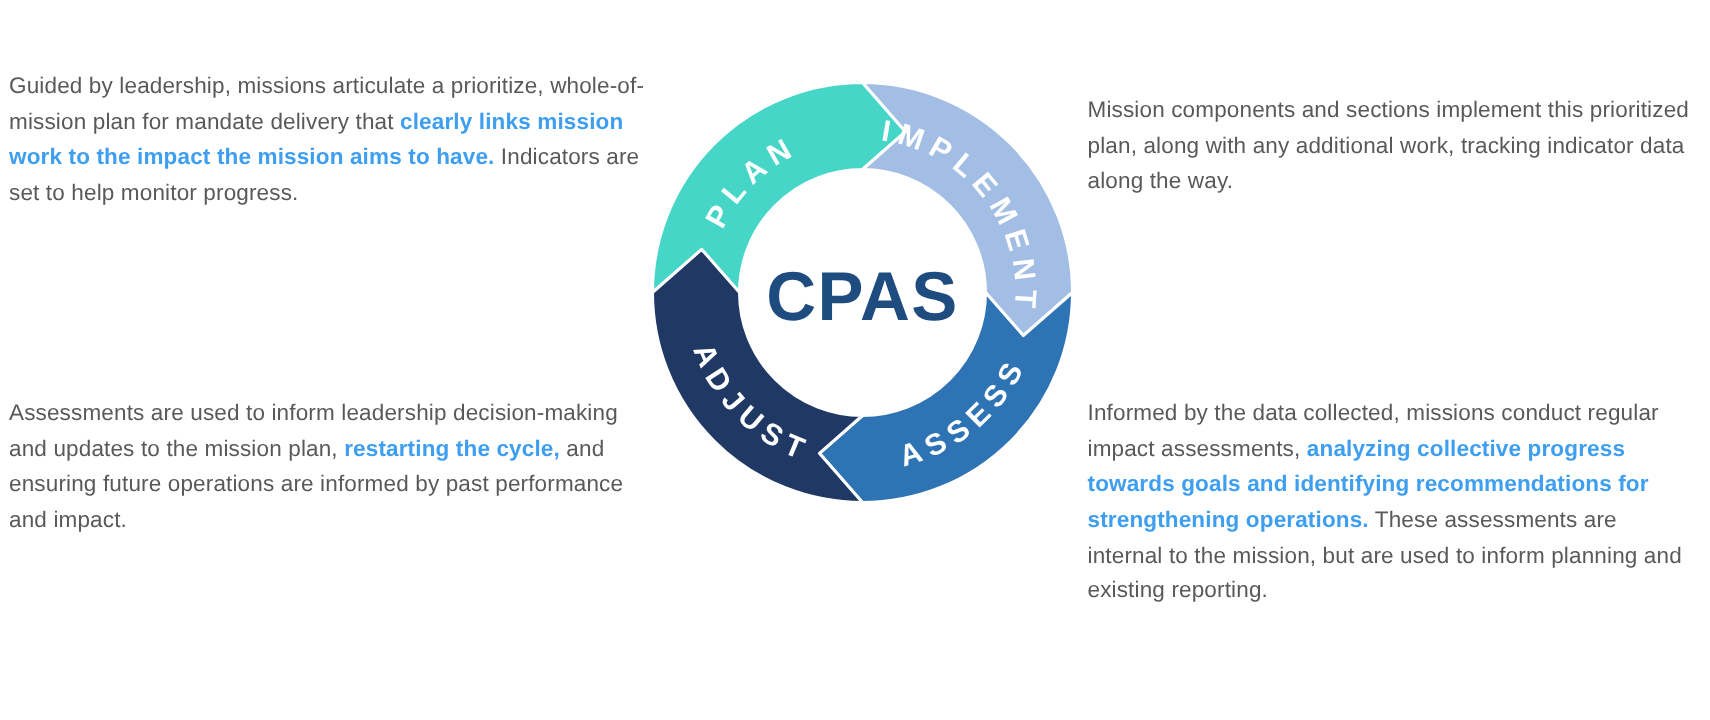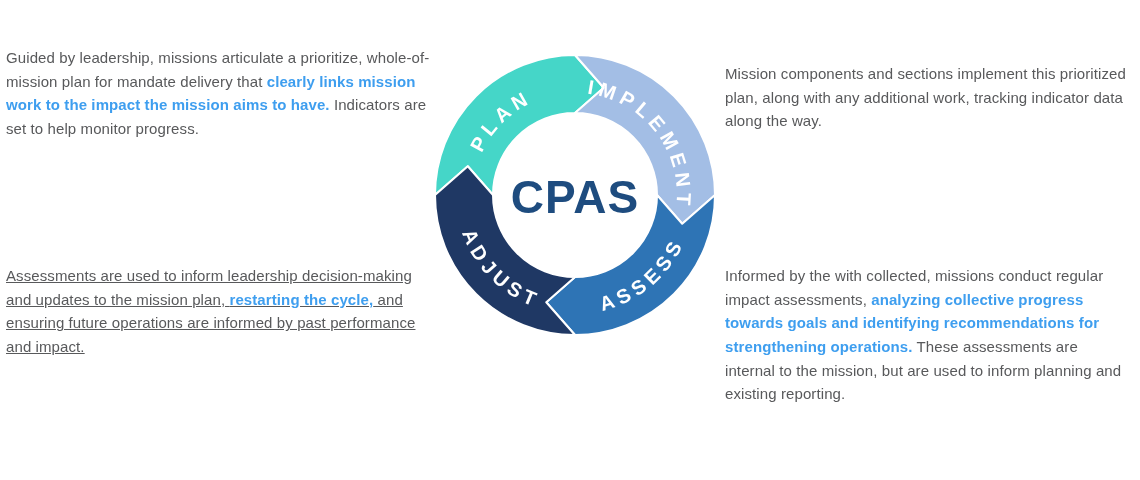--- a/index.html
+++ b/index.html
@@ -17,21 +17,21 @@
     line-height: 1.58;
     color: var(--body, #58595B);
     letter-spacing: 0.1px;
   }
   .para .hl {
     color: var(--hl, #3E9EEF);
     font-weight: bold;
   }
   .tl { left: 6px;   top: 46px;  width: 432px; }
   .tr { left: 725px; top: 46px;  width: 406px; margin-top: 16px; }
-  .bl { left: 6px;   top: 264px; width: 432px; text-decoration: underline; }
+  .bl { left: 6px;   top: 264px; width: 432px; }
   .br { left: 725px; top: 264px; width: 406px; }
   .cycle {
     position: absolute;
     left: 430px; top: 50px;
     width: 290px; height: 290px;
   }
   .seg-label {
     fill: #ffffff;
     font-weight: bold;
     font-size: 20px;
@@ -44,21 +44,21 @@
     letter-spacing: 1px;
     font-family: "Liberation Sans", sans-serif;
   }
 </style>
 </head>
 <body>
 
 <p class="para tl"><span>Guided by leadership, missions articulate a prioritize, whole-of-mission plan for mandate delivery that </span><span class="hl">clearly links mission work to the impact the mission aims to have.</span><span> Indicators are set to help monitor progress.</span></p>
 <p class="para tr"><span>Mission components and sections implement this prioritized plan, along with any additional work, tracking indicator data along the way.</span></p>
 <p class="para bl"><span>Assessments are used to inform leadership decision-making and updates to the mission plan, </span><span class="hl">restarting the cycle,</span><span> and ensuring future operations are informed by past performance and impact.</span></p>
-<p class="para br"><span>Informed by the with collected, missions conduct regular impact assessments, </span><span class="hl">analyzing collective progress towards goals and identifying recommendations for strengthening operations.</span><span> These assessments are internal to the mission, but are used to inform planning and existing reporting.</span></p>
+<p class="para br"><span>Informed by the data collected, missions conduct regular impact assessments, </span><span class="hl">analyzing collective progress towards goals and identifying recommendations for strengthening operations.</span><span> These assessments are internal to the mission, but are used to inform planning and existing reporting.</span></p>
 
 <svg id="cycle-svg" class="cycle" viewBox="-145 -145 290 290">
     <path d="M -140.00 0.00 A 140 140 0 0 1 -0.00 -140.00 L 28.73 -107.22 L -0.00 -82.00 A 82 82 0 0 0 -82.00 0.00 L -107.22 -28.73 Z" fill="#45D6C8" stroke="#ffffff" stroke-width="2" stroke-linejoin="round"></path>
     <path id="lp0" fill="none" d="M -101.94 -3.56 A 102 102 0 0 1 -3.56 -101.94"></path>
     <text class="seg-label" text-anchor="middle"><textPath href="#lp0" startOffset="50%">PLAN</textPath></text>
     <path d="M 0.00 -140.00 A 140 140 0 0 1 140.00 -0.00 L 107.22 28.73 L 82.00 -0.00 A 82 82 0 0 0 0.00 -82.00 L 28.73 -107.22 Z" fill="#A3BEE5" stroke="#ffffff" stroke-width="2" stroke-linejoin="round"></path>
     <path id="lp1" fill="none" d="M 3.56 -101.94 A 102 102 0 0 1 99.39 22.95"></path>
     <text class="seg-label" text-anchor="middle"><textPath href="#lp1" startOffset="50%">IMPLEMENT</textPath></text>
     <path d="M 140.00 -0.00 A 140 140 0 0 1 0.00 140.00 L -28.73 107.22 L 0.00 82.00 A 82 82 0 0 0 82.00 -0.00 L 107.22 28.73 Z" fill="#2E74B5" stroke="#ffffff" stroke-width="2" stroke-linejoin="round"></path>
     <path id="lp2" fill="none" d="M -16.56 117.84 A 119 119 0 0 0 118.93 4.15"></path>

